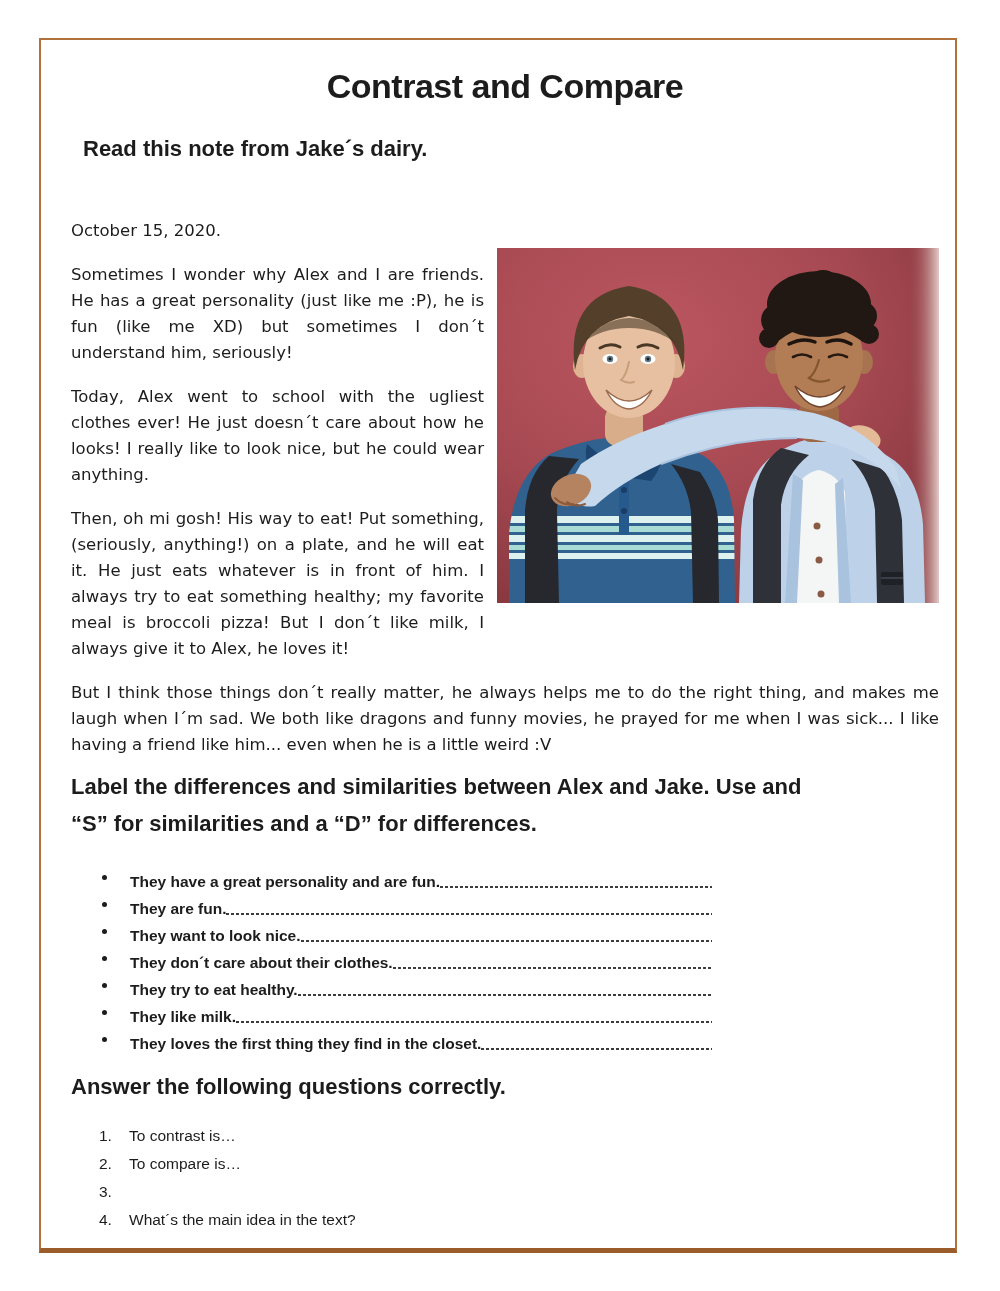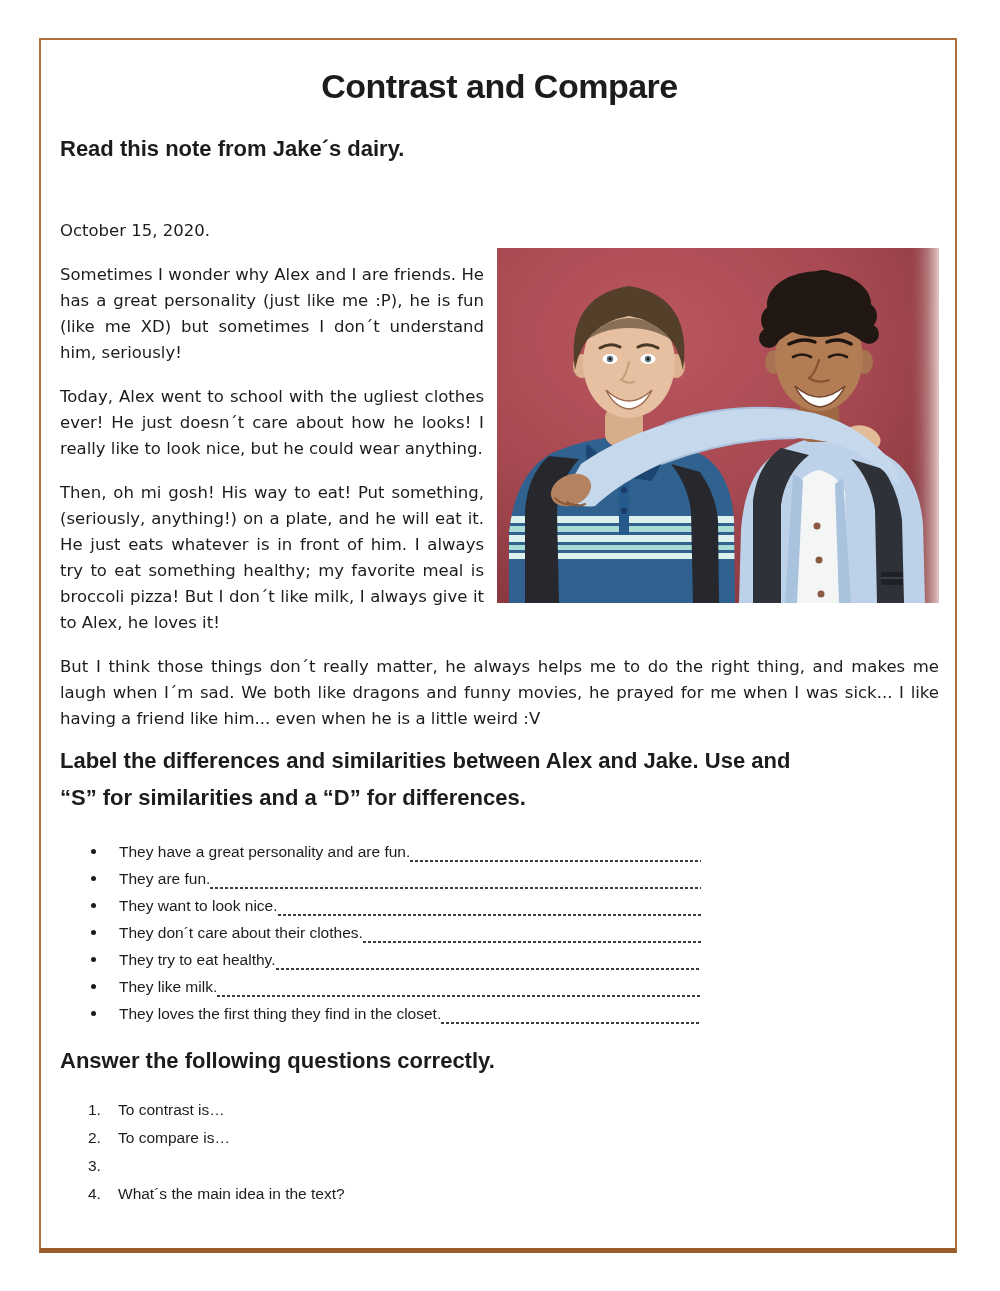--- a/index.html
+++ b/index.html
@@ -11,36 +11,36 @@
     color: #1c1c1c;
     overflow: hidden;
   }
   .sheet {
     position: absolute;
     left: 39px; top: 38px;
     width: 918px; height: 1215px;
     background: #fff;
     border: 2px solid #b0713c;
     border-bottom: 5px solid #9a5c2b;
-    padding: 0 16px 0 19px;
+    padding: 0 16px 0 30px;
   }
   .title {
     margin: 26px 0 0 0;
     text-align: center;
     font-size: 34px;
     font-weight: bold;
     line-height: 40px;
     letter-spacing: -0.5px;
   }
   .h-bold {
     font-size: 22px;
     font-weight: bold;
     line-height: 26px;
   }
-  .intro-heading { margin-top: 30px; }
+  .intro-heading { margin-top: 30px; margin-left: 12px; }
   .note { margin-top: 16px; }
   .hand {
     font-family: "DejaVu Sans", sans-serif;
     font-size: 16.5px;
     line-height: 26px;
   }
   .date { margin: 56px 0 0 0; }
   .note p { margin: 18px 0 0 0; text-align: justify; }
   .note p.last { text-align: justify; }
   .photo {
@@ -51,24 +51,25 @@
   .photo svg { display: block; width: 100%; height: 100%; }
   .label-heading { margin-top: 10px; clear: both; line-height: 37px; }
   .check-list {
     margin: 22px 0 0 0;
     padding: 0;
     list-style: none;
     width: 641px;
   }
   .check-list li {
     display: flex;
-    align-items: center;
+    align-items: flex-end;
     height: 27px;
     padding-left: 31px;
     font-size: 15.5px;
+    font-weight: bold;
   }
   .bullet-dot {
     flex: 0 0 auto;
     width: 5px; height: 5px;
     border-radius: 50%;
     background: #1c1c1c;
     align-self: center;
     margin-right: 23px;
   }
   .item-label { flex: 0 0 auto; white-space: nowrap; }

